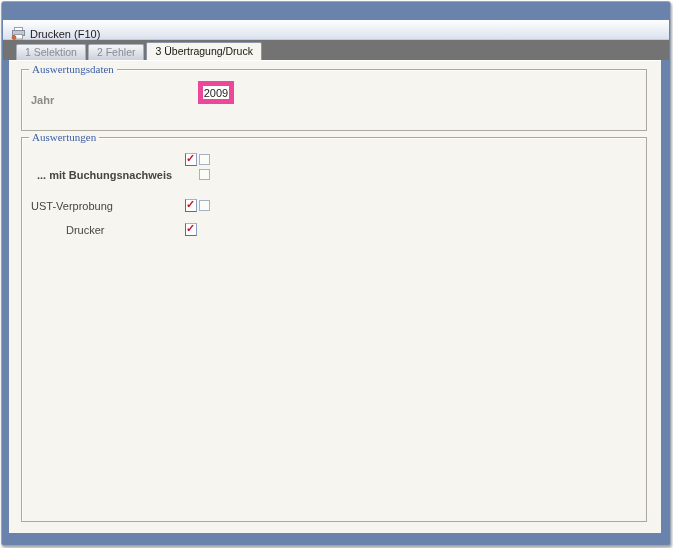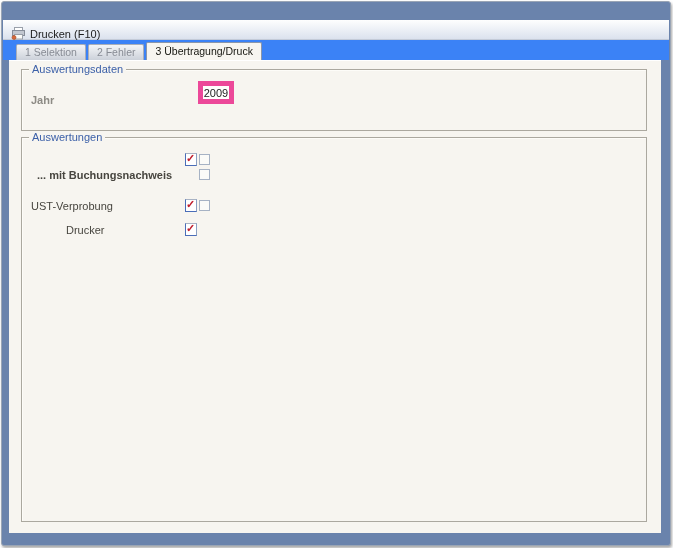--- a/index.html
+++ b/index.html
@@ -18,34 +18,34 @@
          text-shadow:0 1px 1px rgba(0,0,0,.4);}
 
   
   .toolbar{position:absolute;top:18px;left:1px;right:1px;height:19px;
            background:linear-gradient(#fefefe,#dbe2ee);border-bottom:1px solid #c4cbd8;}
   .toolbtn{display:inline-flex;align-items:center;gap:4px;margin:6px 0 0 4px;padding:1px 4px;
            color:#1c1c1c;cursor:pointer;white-space:nowrap;}
   .picon{display:inline-block;width:15px;height:13px;line-height:0;}
 
   
-  .tabstrip{position:absolute;top:38px;left:1px;right:1px;height:20px;background:#3b82f6;
+  .tabstrip{position:absolute;top:38px;left:1px;right:1px;height:20px;background:#737373;
             display:flex;align-items:flex-end;padding-left:13px;box-sizing:border-box;}
   .tab{height:15px;line-height:15px;padding:0 8px;font-size:10.5px;color:#878b94;cursor:pointer;
        background:linear-gradient(#f4f5f7,#ccd1da);border:1px solid #a9aeb9;border-bottom:none;
        border-radius:2px 2px 0 0;margin-right:2px;white-space:nowrap;}
   .tab.active{height:17px;line-height:17px;background:#f7f5f0;color:#15150f;border-color:#8a96aa;}
 
   
   .content{position:absolute;top:58px;left:7px;right:9px;bottom:12px;background:#f7f5f0;
            box-shadow:inset 0 1px 0 #ffffff;}
 
   .group{position:absolute;border:1px solid #aba89f;box-shadow:inset 1px 1px 0 #fdfcf8;}
   .legend{position:absolute;top:-7px;left:7px;background:#f7f5f0;padding:0 3px;color:#3c60a8;
-          font-size:11px;line-height:13px;white-space:nowrap;}
+          font-size:11px;line-height:13px;white-space:nowrap;font-family:Liberation Serif, serif;}
   .group1{left:12px;right:14px;top:9px;height:60px;}
   .group2{left:12px;right:14px;top:77px;bottom:11px;}
 
   .lbl{position:absolute;color:#47453f;white-space:nowrap;line-height:13px;}
   .lbl.gray{color:#8d8b85;}
   .lbl.boxed{border:1px solid #98988f;padding:0 2px;background:transparent;}
 
   .yearinput{position:absolute;left:176px;top:11px;width:26px;height:13px;border:5px solid #ec4899;
              background:#fffffd;font:11px "Liberation Sans",sans-serif;text-align:center;padding:0;color:#222;}
 

